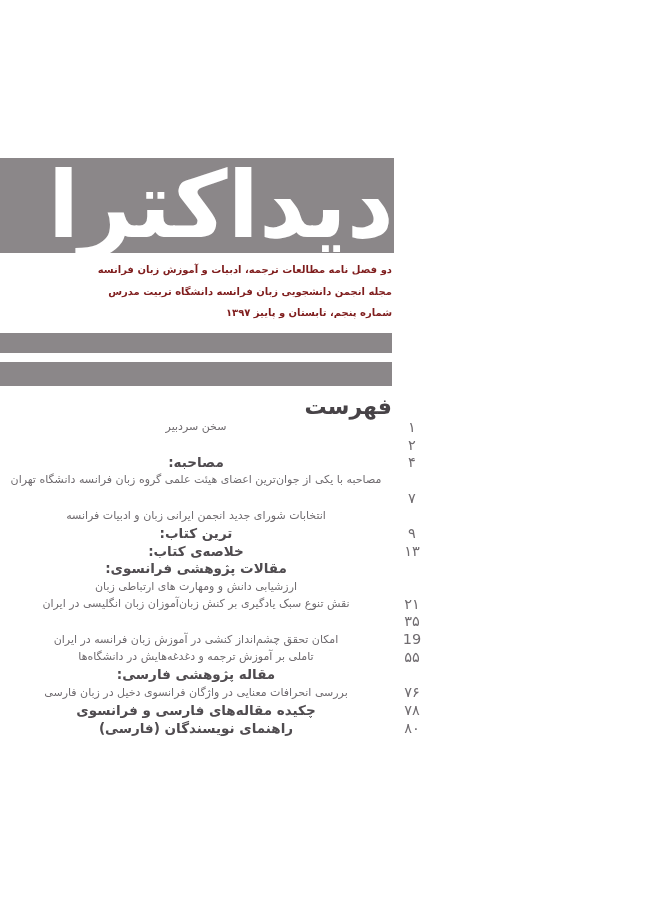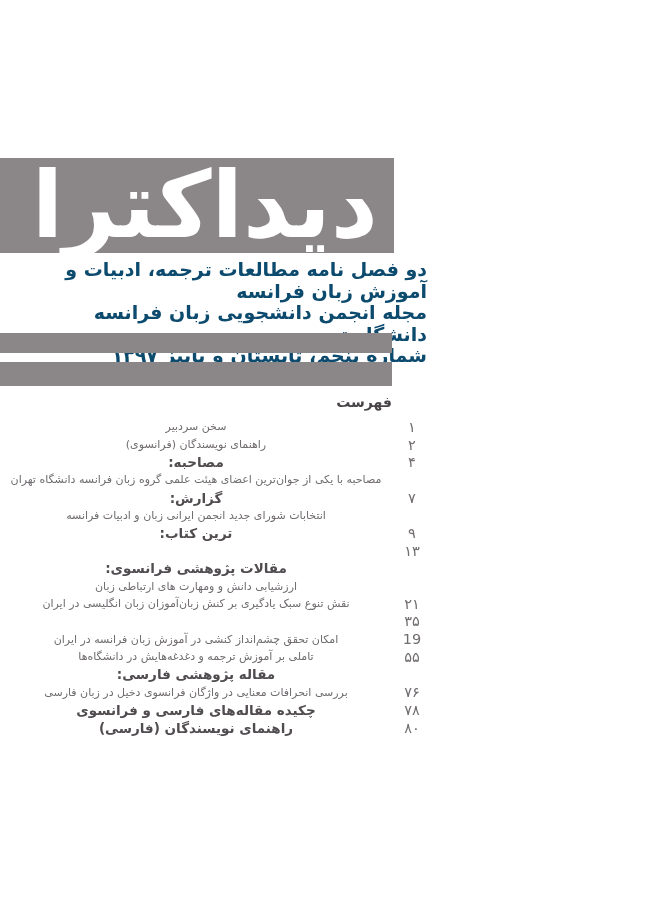--- a/index.html
+++ b/index.html
@@ -15,54 +15,53 @@
   
   .title-block {
     position: absolute;
     left: 0; top: 158px;
     width: 394px; height: 95px;
     background: #8b8789;
     overflow: hidden;
     display: flex;
     align-items: center;
     justify-content: flex-start; 
-    padding-right: 16px;
+    padding-right: 0;
     box-sizing: border-box;
   }
   .journal-title {
     color: #ffffff;
     font-size: 92px;
     line-height: 95px;
     font-weight: bold;
     white-space: nowrap;
     letter-spacing: 1px;
   }
   
   .subtitle {
     position: absolute;
     left: 0; top: 259px;
     width: 392px;
     text-align: right;
-    color: #0c4a6e;
+    color: #7f1d1d;
     font-weight: bold;
-    font-size: 19px;
+    font-size: 10px;
     line-height: 21.5px;
-    padding-left: 35px;
   }
   
   .bar { position: absolute; left: 0; width: 392px; background: #8b8789; }
   .bar-1 { top: 333px; height: 20px; }
   .bar-2 { top: 362px; height: 24px; }
   
   .toc-heading {
     position: absolute;
     left: 0; top: 394px;
     width: 392px;
     text-align: right;
-    font-size: 14px;
+    font-size: 22px;
     font-weight: bold;
     color: #474347;
   }
   
   .toc {
     position: absolute;
     left: 0; top: 418px;
     width: 432px;
   }
   .toc-row {
@@ -106,44 +105,43 @@
 
   <div class="toc-heading">فهرست</div>
 
   <div class="toc" id="toc-list">
       <div class="toc-row row-small">
         <span class="toc-num">۱</span>
         <span class="toc-txt">سخن سردبیر</span>
       </div>
       <div class="toc-row row-small">
         <span class="toc-num">۲</span>
-        <span class="toc-txt">راهنمای نویسندگان (فرانسوی)</span>
       </div>
       <div class="toc-row row-label">
         <span class="toc-num">۴</span>
         <span class="toc-txt">مصاحبه:</span>
       </div>
       <div class="toc-row row-small">
         <span class="toc-num"></span>
         <span class="toc-txt">مصاحبه با یکی از جوان‌ترین اعضای هیئت علمی گروه زبان فرانسه دانشگاه تهران</span>
       </div>
       <div class="toc-row row-label">
         <span class="toc-num">۷</span>
-        <span class="toc-txt">گزارش:</span>
       </div>
       <div class="toc-row row-small">
         <span class="toc-num"></span>
         <span class="toc-txt">انتخابات شورای جدید انجمن ایرانی زبان و ادبیات فرانسه</span>
       </div>
       <div class="toc-row row-label">
         <span class="toc-num">۹</span>
         <span class="toc-txt">ترین کتاب:</span>
       </div>
       <div class="toc-row row-label">
         <span class="toc-num">۱۳</span>
+        <span class="toc-txt">خلاصه‌ی کتاب:</span>
       </div>
       <div class="toc-row row-label">
         <span class="toc-num"></span>
         <span class="toc-txt">مقالات پژوهشی فرانسوی:</span>
       </div>
       <div class="toc-row row-small">
         <span class="toc-num"></span>
         <span class="toc-txt">ارزشیابی دانش و ومهارت های ارتباطی زبان</span>
       </div>
       <div class="toc-row row-small">

